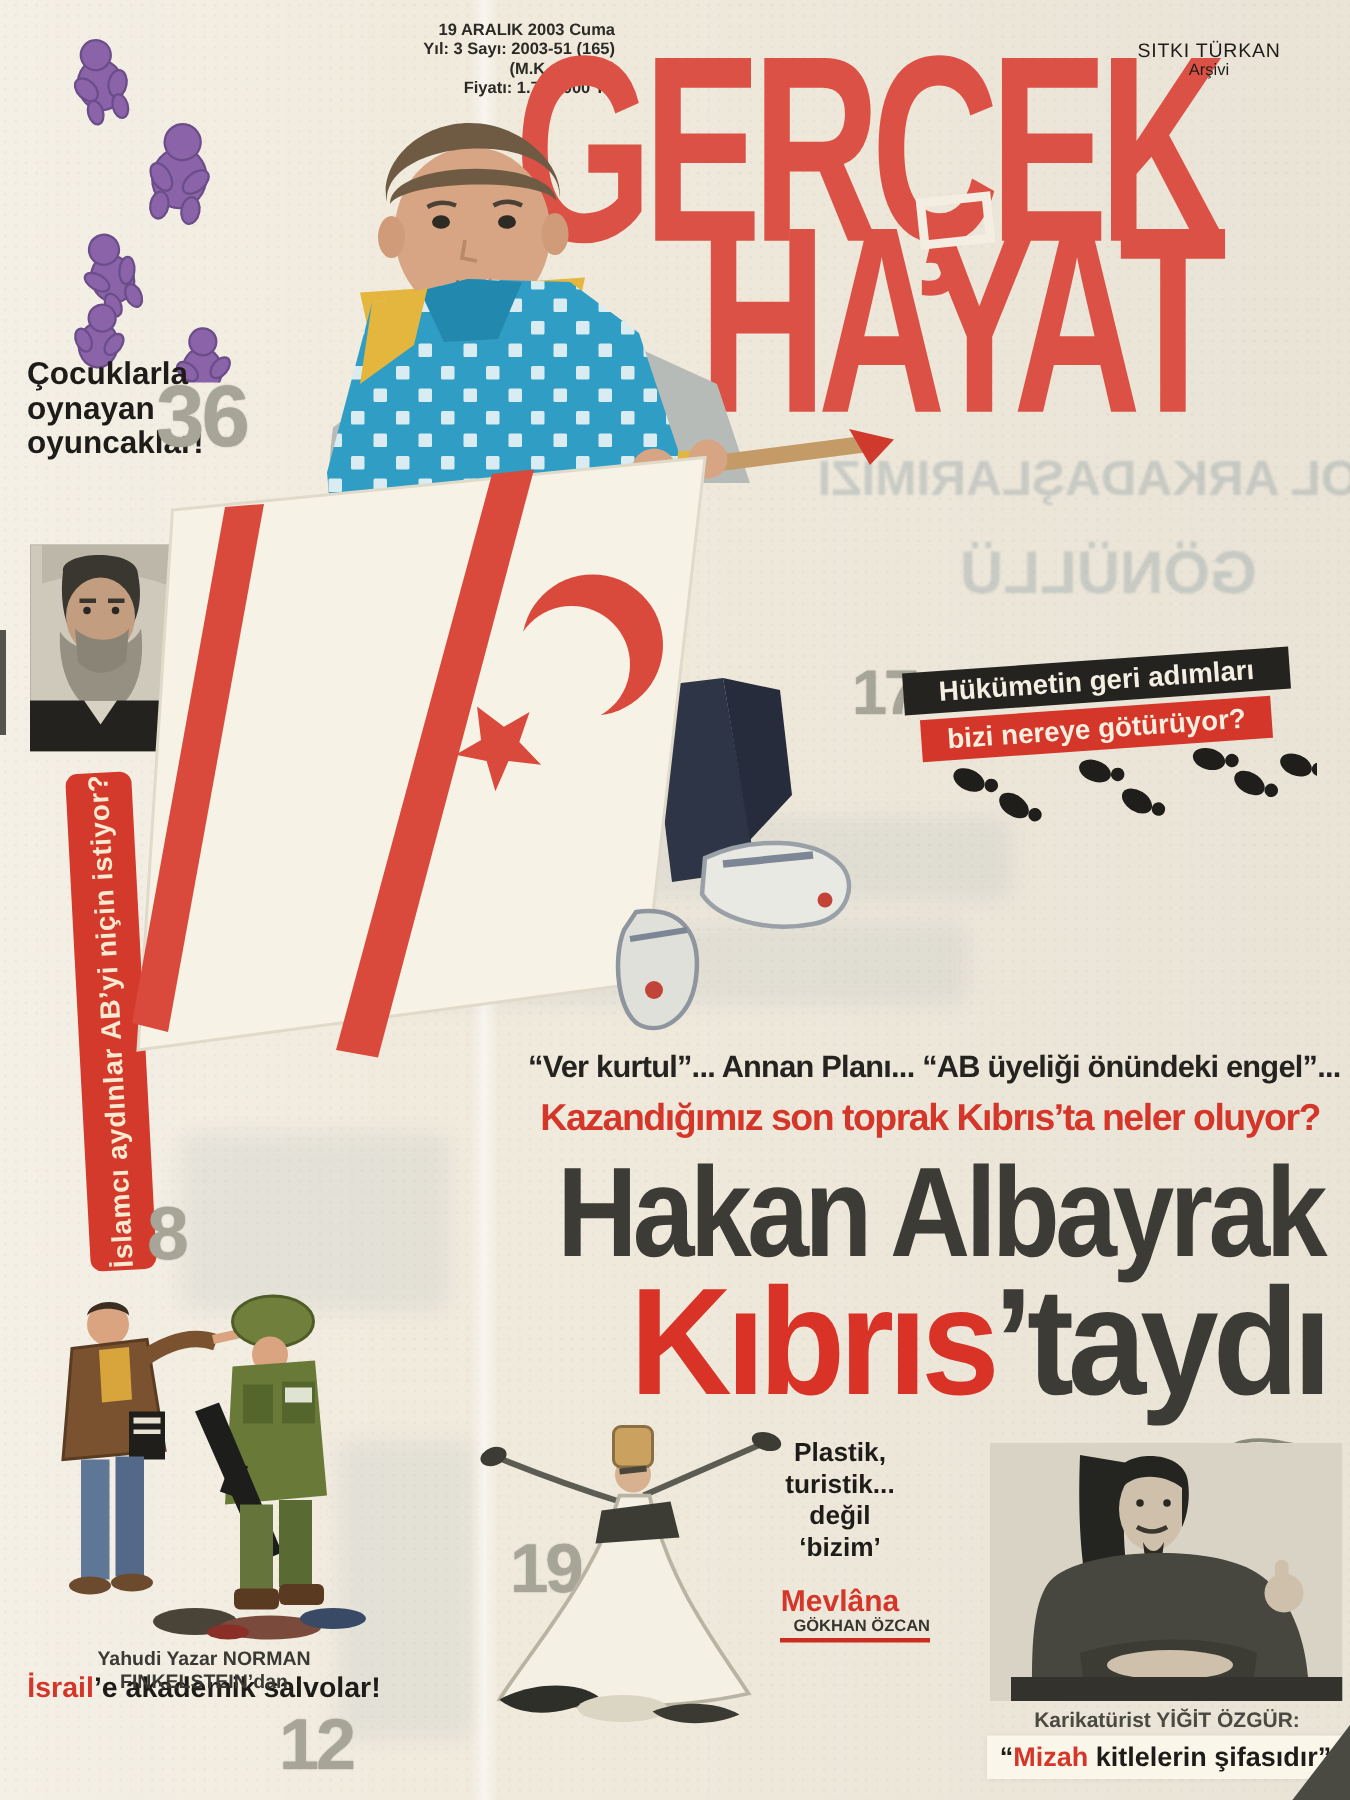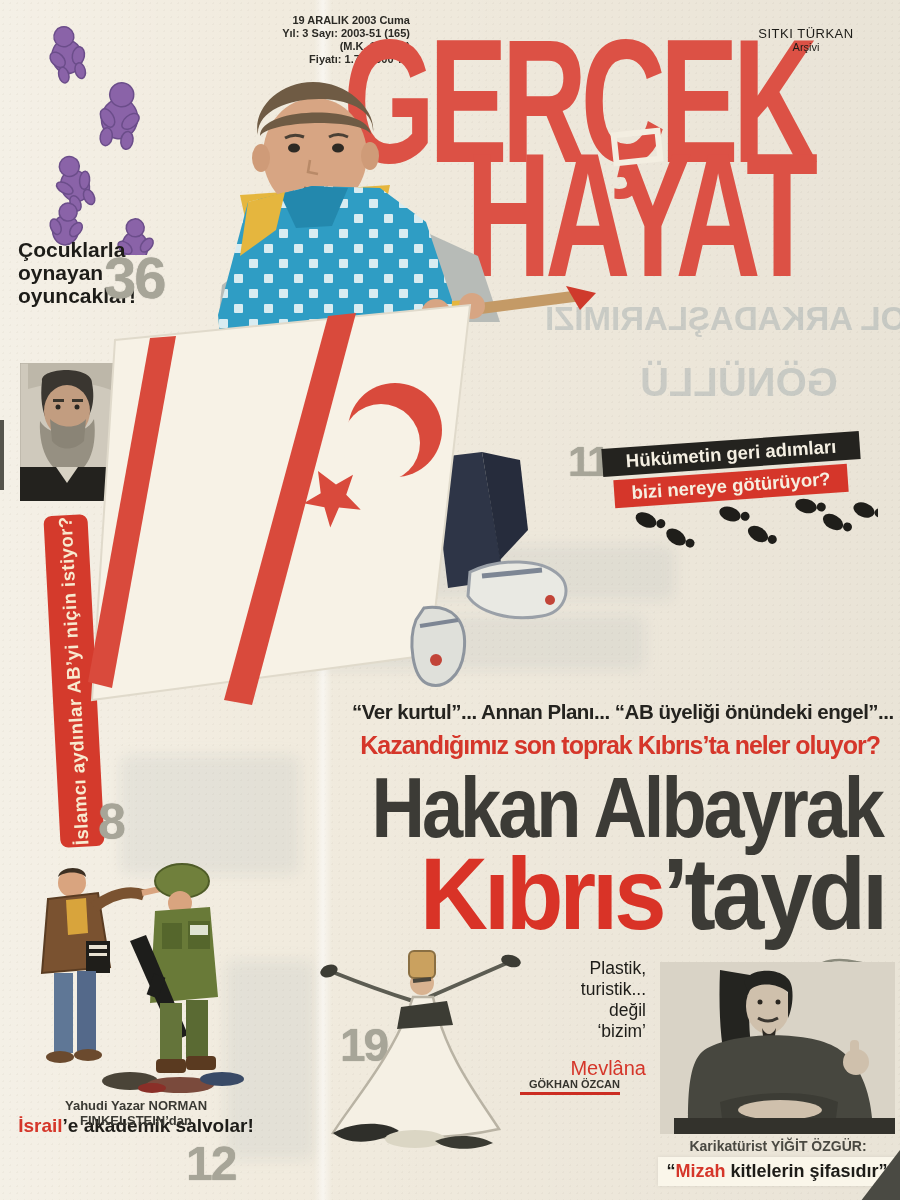--- a/index.html
+++ b/index.html
@@ -187,21 +187,21 @@
       <path d="M402 516 L462 510" stroke="#7d8694" stroke-width="5"></path>
       <circle cx="470" cy="540" r="5" fill="#c24438"></circle>
     </g>
     <g>
       <path d="M344 548 C372 544 388 560 384 592 C381 616 364 630 348 624 C332 618 328 580 336 560 Z" fill="#dfe0da" stroke="#8e959e" stroke-width="3"></path>
       <circle cx="356" cy="600" r="6" fill="#c24438"></circle>
       <path d="M340 566 L378 560" stroke="#7d8694" stroke-width="4"></path>
     </g>
   </svg>
 
-  <div class="abs pagenum" style="top:438px;left:568px;font-size:42px;">11</div>
+  <div class="abs pagenum" style="top:438px;left:568px;font-size:42px;">17</div>
   <div class="abs" style="top:440px;left:602px;width:258px;background:#24231f;color:#f4efe2;font-weight:900;font-size:18.5px;text-align:center;padding:3px 2px;transform:rotate(-4deg);">
     <span>Hükümetin geri adımları</span>
   </div>
   <div class="abs" style="top:472px;left:614px;width:234px;background:#d5362a;color:#f6efe0;font-weight:900;font-size:18.5px;text-align:center;padding:3px 2px;transform:rotate(-4deg);">
     <span>bizi nereye götürüyor?</span>
   </div>
   <svg class="abs" style="top:492px;left:618px;" width="260" height="64" viewBox="0 0 260 64">
     <defs>
       <g id="foot" fill="#1f1e1a">
         <ellipse cx="0" cy="0" rx="7" ry="11"></ellipse>
@@ -272,21 +272,21 @@
     <ellipse cx="216" cy="16" rx="10" ry="6" fill="#3c3c34" transform="rotate(15 216 16)"></ellipse>
     <circle cx="127" cy="38" r="12" fill="#d8b290"></circle>
     <rect x="114" y="6" width="26" height="27" rx="5" fill="#caa15f" stroke="#8a6f42" stroke-width="2"></rect>
     <path d="M118 36 L136 34" stroke="#4a463c" stroke-width="4"></path>
     <path d="M118 52 C100 110 55 160 38 188 C95 196 160 194 204 184 C182 150 150 110 138 52 Z" fill="#f5f0e4" stroke="#b9b3a4" stroke-width="2.5"></path>
     <polygon points="106,62 152,56 158,80 102,84" fill="#3c3c34"></polygon>
     <path d="M38 188 C60 176 90 176 104 186 C80 200 52 200 38 188 Z" fill="#2f2f2a"></path>
     <ellipse cx="120" cy="194" rx="30" ry="9" fill="#dbd6c4"></ellipse>
     <path d="M140 196 C160 188 184 190 198 198 C180 206 152 206 140 196 Z" fill="#3a3a32"></path>
   </svg>
-  <div class="abs" style="top:958px;left:526px;width:120px;text-align:right;font-size:17.5px;line-height:21px;font-weight:400;color:#1d1c18;">
+  <div class="abs" style="top:958px;left:500px;width:120px;text-align:center;font-size:17.5px;line-height:21px;font-weight:700;color:#1d1c18;">
     <div>Plastik,</div>
     <div>turistik...</div>
     <div>değil</div>
     <div>‘bizim’</div>
     <div class="redtxt" style="font-size:20px;margin-top:16px;">Mevlâna</div>
   </div>
   <div class="abs" style="top:1078px;left:520px;width:100px;text-align:right;font-size:11px;font-weight:bold;color:#35342e;border-bottom:3px solid #cc2d22;padding-bottom:2px;">GÖKHAN ÖZCAN</div>
 
   <svg class="abs" style="top:950px;left:798px;" width="95" height="58" viewBox="0 0 95 58">
     <g fill="none" stroke="#8a8a7c" stroke-width="2.5" stroke-linecap="round">

